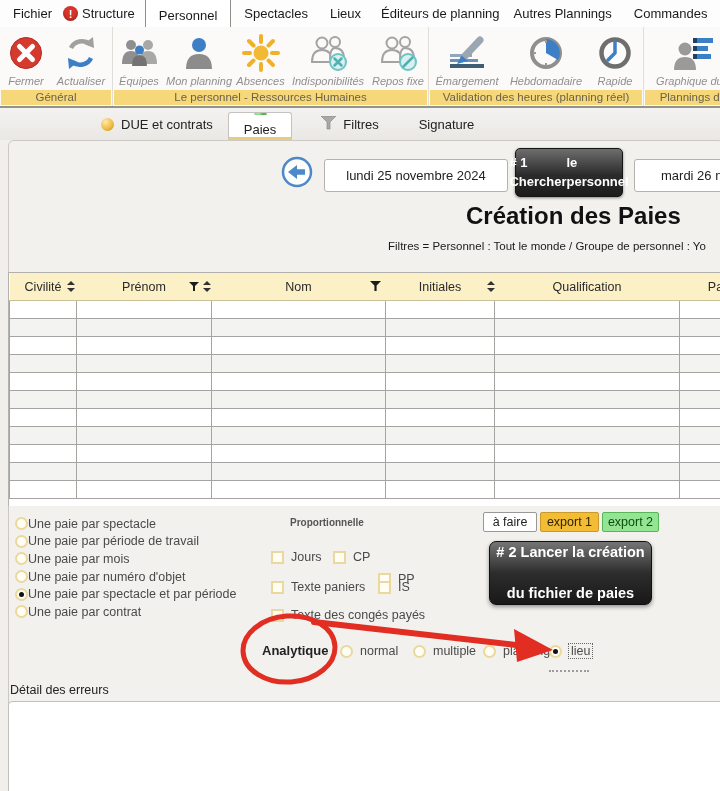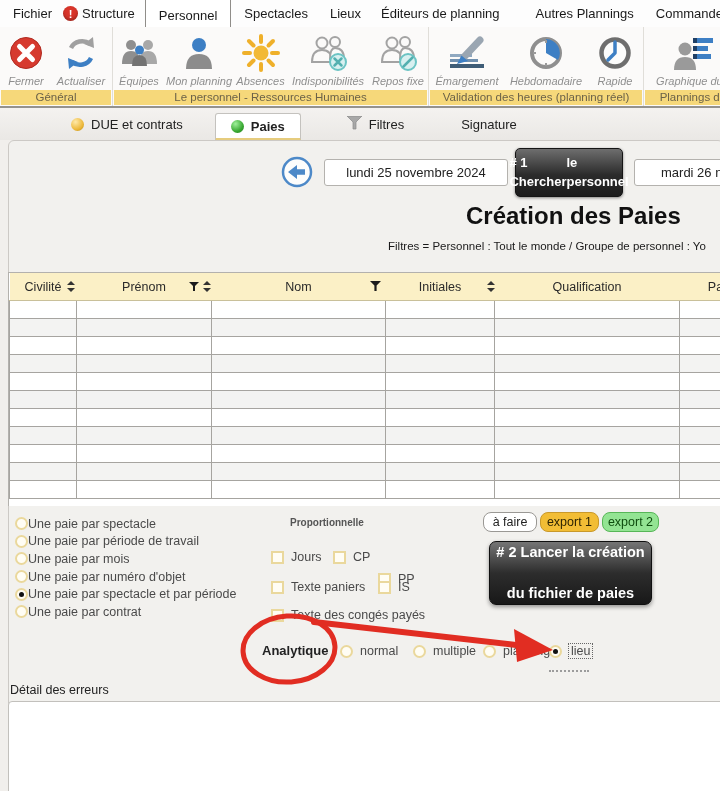--- a/index.html
+++ b/index.html
@@ -21,33 +21,33 @@
   .tgroup + .tgroup{border-left:1px solid #e0ded9;}
   .tgroup .btns{flex:1;display:flex;justify-content:center;}
   .tbtn{display:flex;flex-direction:column;align-items:center;padding-top:5px;cursor:default;font-style:italic;}
   .ticon{height:42px;display:flex;align-items:center;justify-content:center;}
   .tlabel{font-size:11px;color:#8f8f8f;white-space:nowrap;line-height:14px;}
   .gbar{height:15px;margin:0 1px 1px 1px;background:#f6d87a;font-size:11.5px;color:#6b6248;
         text-align:center;line-height:15px;white-space:nowrap;overflow:hidden;}
   .toolbar-edge{position:absolute;left:0;top:106px;width:720px;height:2px;background:#94928e;}
   
   .tabstrip{position:absolute;left:0;top:108px;width:720px;height:32px;
-            background:linear-gradient(#f4f2f0,#eae8e5);display:flex;align-items:flex-start;padding-left:56px;box-sizing:border-box;gap:17px;}
+            background:linear-gradient(#f4f2f0,#eae8e5);display:flex;align-items:flex-end;padding-left:86px;box-sizing:border-box;}
   .tab{display:flex;align-items:center;gap:7px;padding:0 15px;font-size:13px;color:#222;height:100%;cursor:default;}
   .tab.active{background:#fff;border:1px solid #c4c2be;border-bottom:3px solid #e6cc7e;
-              border-radius:3px 3px 0 0;font-weight:bold;height:24px;margin-top:5px;}
+              border-radius:3px 3px 0 0;font-weight:normal;height:24px;margin-top:5px;flex-direction:column;}
   .sphere{width:13px;height:13px;border-radius:50%;display:inline-block;}
   .sphere.gold{background:radial-gradient(circle at 35% 30%,#ffe9a8,#edb93c 60%,#b8860b);}
   .sphere.green{background:radial-gradient(circle at 35% 30%,#9ff09a,#39a832 60%,#1d7a18);}
   
   .panel{position:absolute;left:8px;top:140px;width:716px;height:651px;background:#f2f1ee;
          border:1px solid #ccc9c5;border-radius:6px 6px 0 0;box-sizing:border-box;}
   
   .back-btn{position:absolute;left:281px;top:156px;width:32px;height:32px;}
-  .date-field{position:absolute;height:27px;background:#fff;border:1px solid #b4b2ae;border-radius:3px;
+  .date-field{position:absolute;height:33px;background:#fff;border:1px solid #b4b2ae;border-radius:3px;
               font-size:13px;color:#222;display:flex;align-items:center;justify-content:center;box-sizing:border-box;white-space:nowrap;overflow:hidden;}
   .date-left{left:324px;top:159px;width:184px;}
   .date-right{left:634px;top:159px;width:170px;justify-content:flex-start;padding-left:26px;}
   .search-btn{position:absolute;left:515px;top:148px;width:106px;height:47px;border-radius:5px;
               background:linear-gradient(#6e6e6e,#2b2b2b 55%,#1c1c1c);border:1px solid #151515;color:#fff;
               font-size:13px;font-weight:bold;display:flex;flex-direction:row;align-items:center;justify-content:center;
               line-height:1.45;box-shadow:0 1px 3px rgba(0,0,0,.45);cursor:default;}
   .page-title{position:absolute;left:466px;top:202px;font-size:24px;font-weight:bold;color:#111;white-space:nowrap;}
   .page-subtitle{position:absolute;left:388px;top:240px;font-size:11.5px;color:#1a1a1a;white-space:nowrap;}
   
@@ -62,21 +62,21 @@
   
   .rdo{width:13px;height:13px;border-radius:50%;border:2px solid #ead89c;background:#fffdf4;box-sizing:border-box;flex:0 0 13px;}
   .rdo.sel::after{content:'';display:block;width:5px;height:5px;margin:2px;border-radius:50%;background:#111;}
   .chk{width:13px;height:13px;border:2px solid #ead89c;background:#fffdf4;box-sizing:border-box;flex:0 0 13px;}
   .opt{position:absolute;display:flex;align-items:center;gap:7px;font-size:12.5px;color:#4a4a4a;white-space:nowrap;}
   .payopts{position:absolute;left:15px;top:515px;display:flex;flex-direction:column;}
   .payopts .row{display:flex;align-items:center;height:17.6px;font-size:12.5px;color:#4a4a4a;white-space:nowrap;}
   .prop-title{position:absolute;left:290px;top:517px;font-size:10px;font-weight:bold;color:#555;}
   
   .sbtn{position:absolute;height:20px;font-size:12.5px;display:flex;align-items:center;justify-content:center;
-        border-radius:8px;box-sizing:border-box;cursor:default;white-space:nowrap;}
+        border-radius:2px;box-sizing:border-box;cursor:default;white-space:nowrap;}
   .btn-afaire{left:483px;top:512px;width:54px;background:#fff;border:1px solid #9a9894;color:#222;}
   .btn-export1{left:540px;top:512px;width:59px;background:#f2bd35;border:1px solid #c9992a;color:#2e2504;}
   .btn-export2{left:602px;top:512px;width:57px;background:#93e493;border:1px solid #57b657;color:#0f4d0f;}
   .launch-btn{position:absolute;left:489px;top:541px;width:161px;height:62px;border-radius:7px;
               background:linear-gradient(#757575,#2d2d2d 50%,#181818);border:1px solid #101010;color:#fff;
               font-size:14.5px;font-weight:bold;display:flex;flex-direction:column;align-items:center;justify-content:space-between;
               line-height:1.45;box-shadow:0 2px 4px rgba(0,0,0,.4);cursor:default;}
   
   .ana-label{position:absolute;left:262px;top:643px;font-size:13px;font-weight:bold;color:#222;white-space:nowrap;}
   .lieu-label{outline:1px dotted #666;padding:0 2px;}
@@ -96,21 +96,21 @@
   <nav class="menubar">
     <div class="mitem">Fichier</div>
     <div class="mgroup">
       <span class="alert-badge">!</span>
       <span>Structure</span>
     </div>
     <div class="mitem active">Personnel</div>
     <div class="mitem">Spectacles</div>
     <div class="mitem" style="margin-left:8px">Lieux</div>
     <div class="mitem" style="margin-left:6px">Éditeurs de planning</div>
-    <div class="mitem" style="margin-left:22px">Autres Plannings</div>
+    <div class="mitem" style="margin-left:0">Autres Plannings</div>
     <div class="mitem" style="margin-left:8px">Commandes</div>
 
   </nav>
 
   <div class="toolbar">
 
     <div class="tgroup" style="width:112px">
       <div class="btns">
         <div class="tbtn" style="width:50px">
           <span class="ticon">

